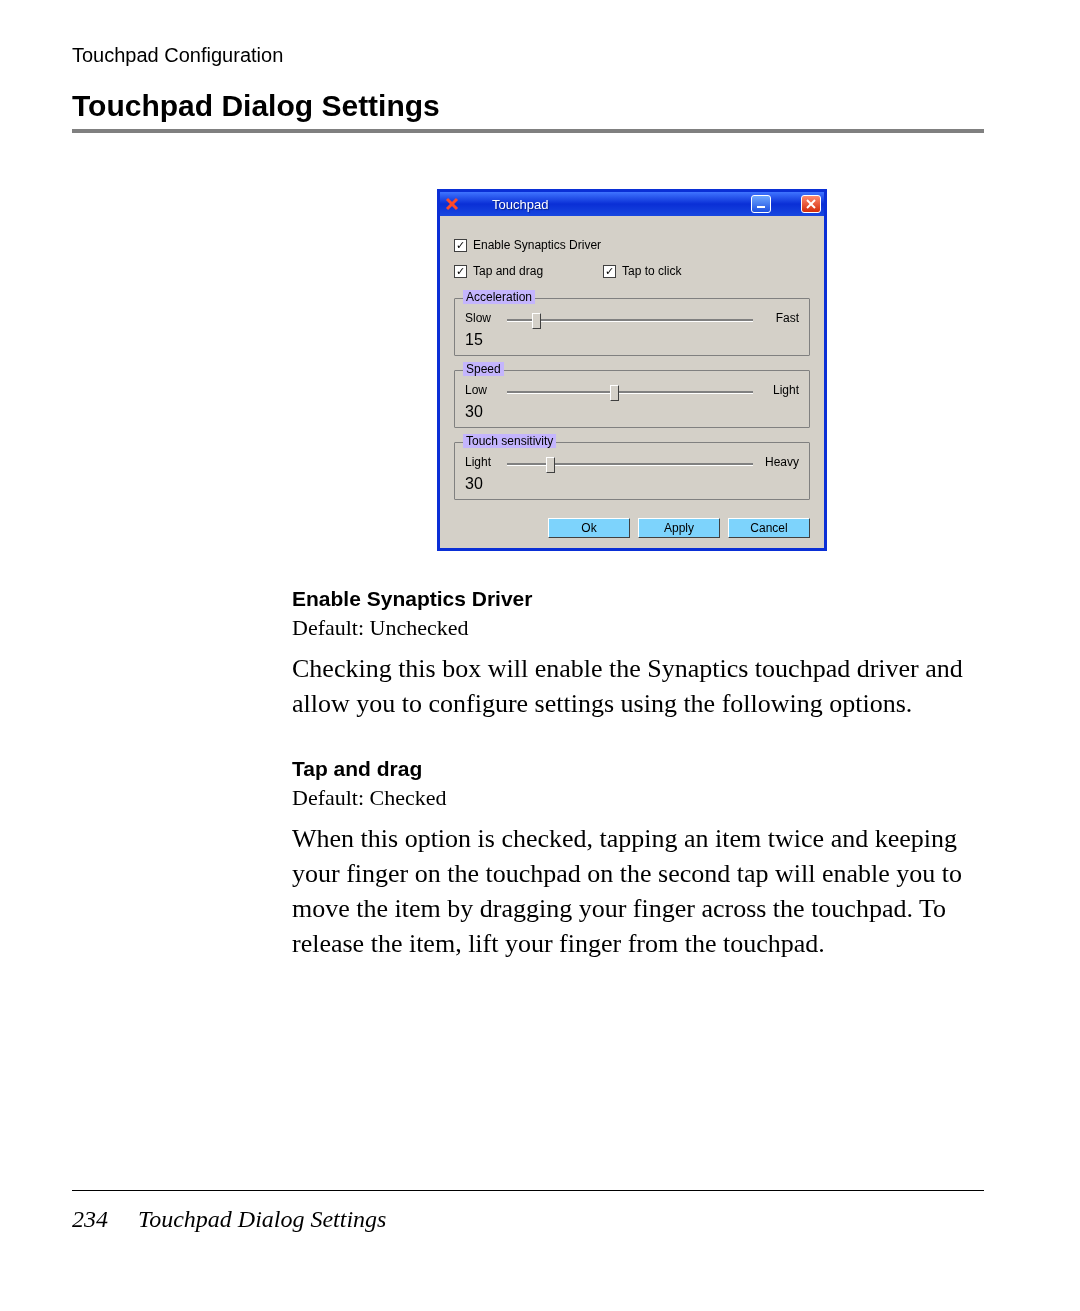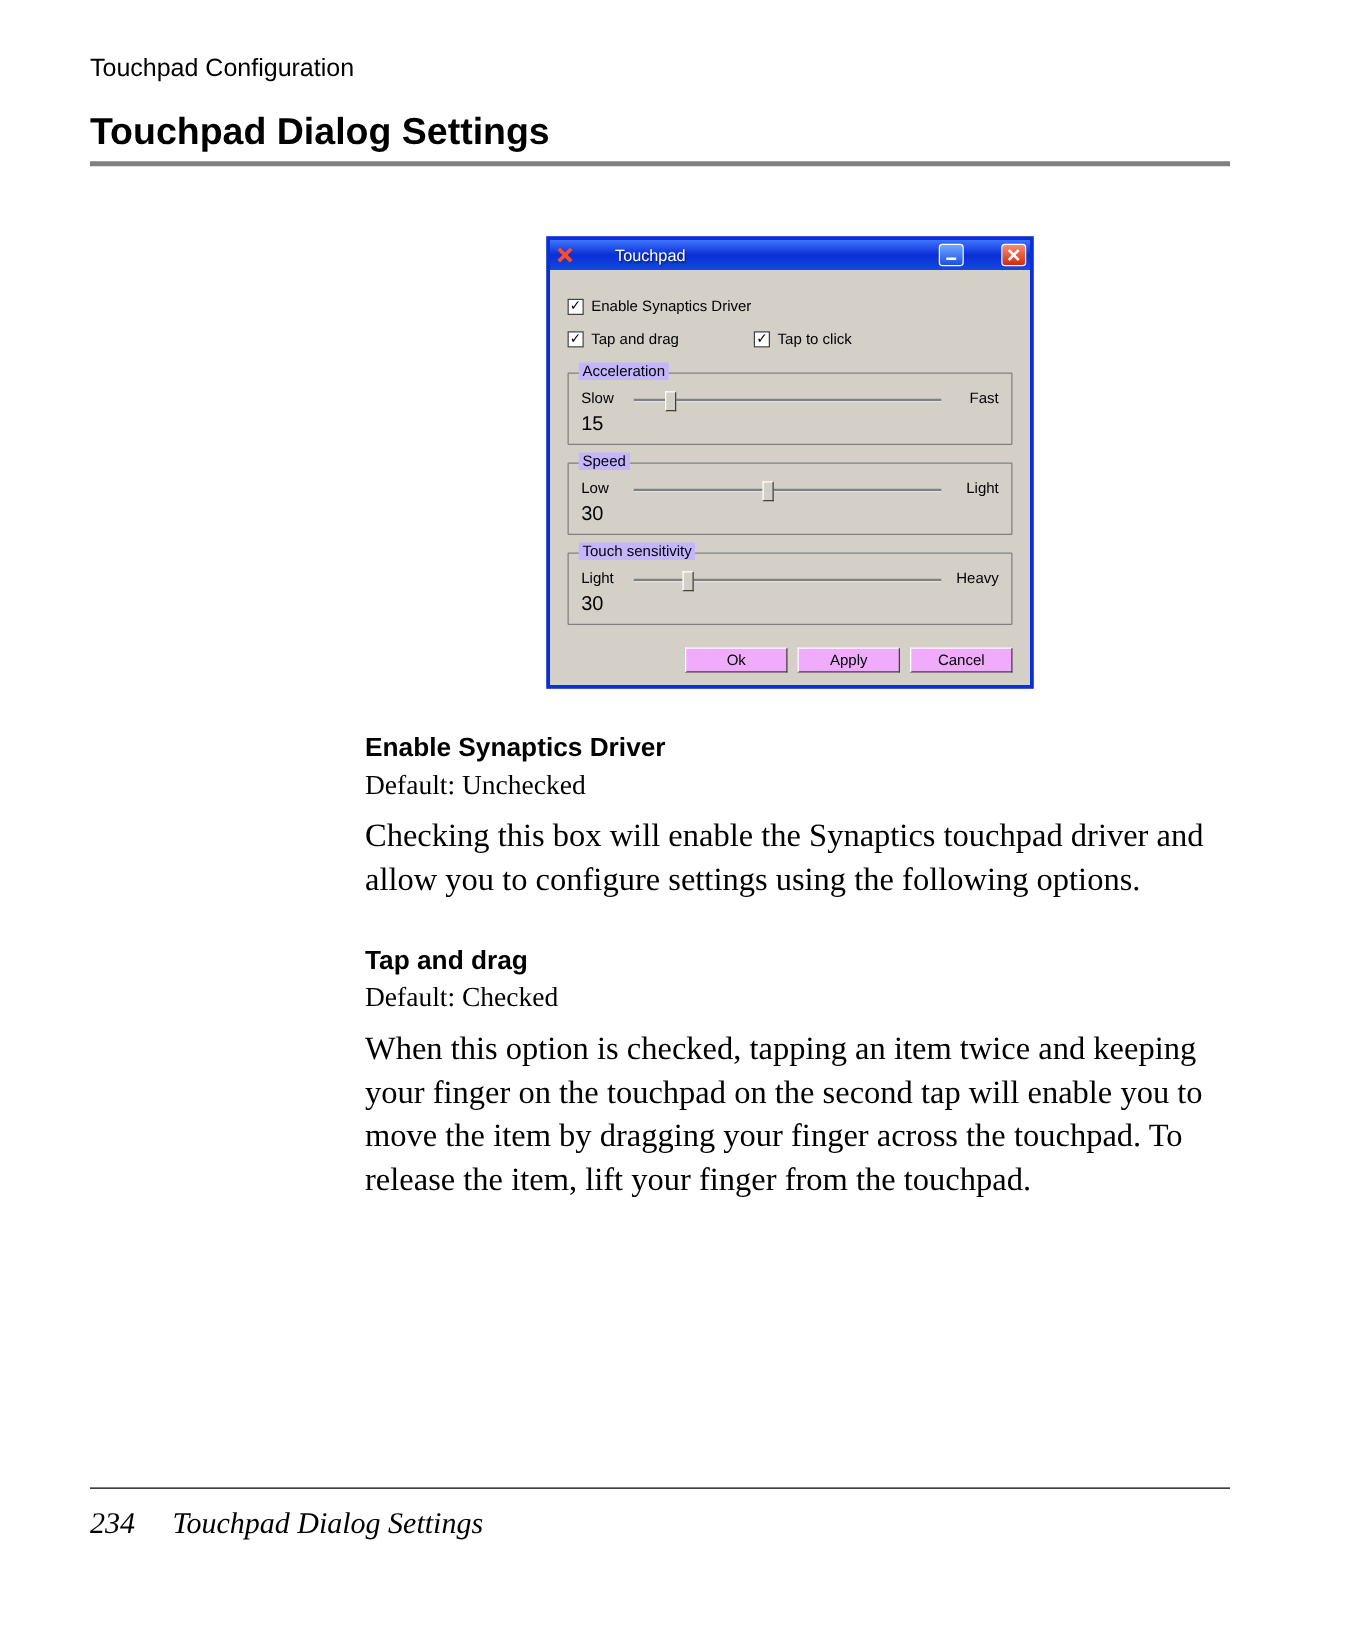--- a/index.html
+++ b/index.html
@@ -215,21 +215,21 @@
   }
   .btn-row {
     display: flex;
     justify-content: flex-end;
     gap: 8px;
     margin-top: 18px;
   }
   .btn {
     min-width: 60px;
     padding: 2px 10px;
-    background: #f0abfc;
+    background: #7dd3fc;
     border: 1px solid #404040;
     border-top-color: #fff;
     border-left-color: #fff;
     font-size: 12px;
     font-family: Tahoma, Arial, sans-serif;
     text-align: center;
   }
 </style>
 </head>
 <body>

